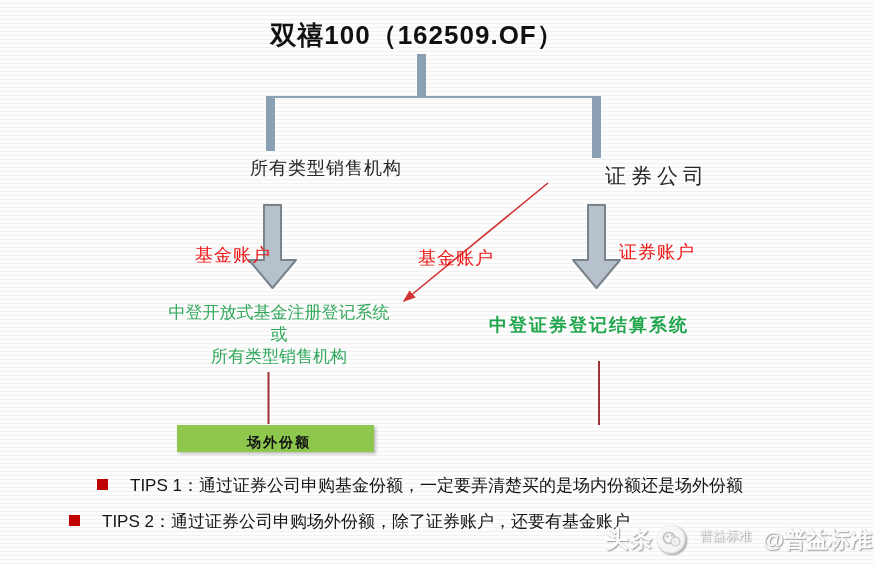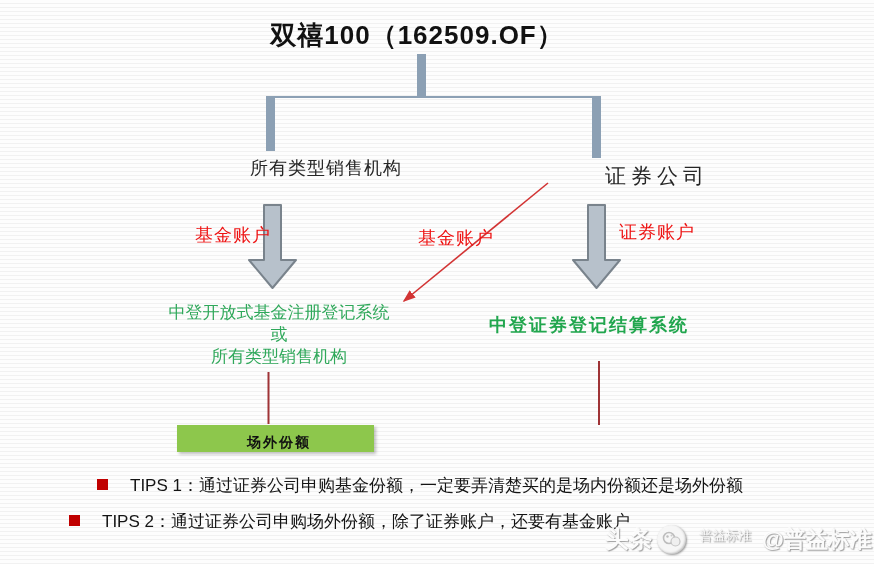--- a/index.html
+++ b/index.html
@@ -22,21 +22,21 @@
   #title{
     top:18px;left:0;width:820px;
     text-align:center;
     font-size:26px;font-weight:bold;color:#111;
     letter-spacing:1px;
   }
   .connector{background:var(--connector);}
   .node-label{color:#262626;white-space:nowrap;margin-left:48px;}
   #node-left{top:156px;left:195px;font-size:18px;letter-spacing:1px;}
   #node-right{top:162px;left:550px;font-size:21px;letter-spacing:5px;}
-  .acct-label{color:var(--red-text);font-size:18px;white-space:nowrap;letter-spacing:1px;}
+  .acct-label{color:var(--red-text);font-size:18px;white-space:nowrap;letter-spacing:1px;margin-top:20px;}
   #acct-left{top:223px;left:188px;}
   #acct-mid{top:226px;left:411px;}
   #acct-right{top:220px;left:612px;}
   #sys-left{
     top:302px;left:132px;width:280px;
     text-align:center;color:var(--green-text);
     font-size:17px;line-height:22px;white-space:nowrap;
   }
   #sys-right{
     top:313px;left:482px;

